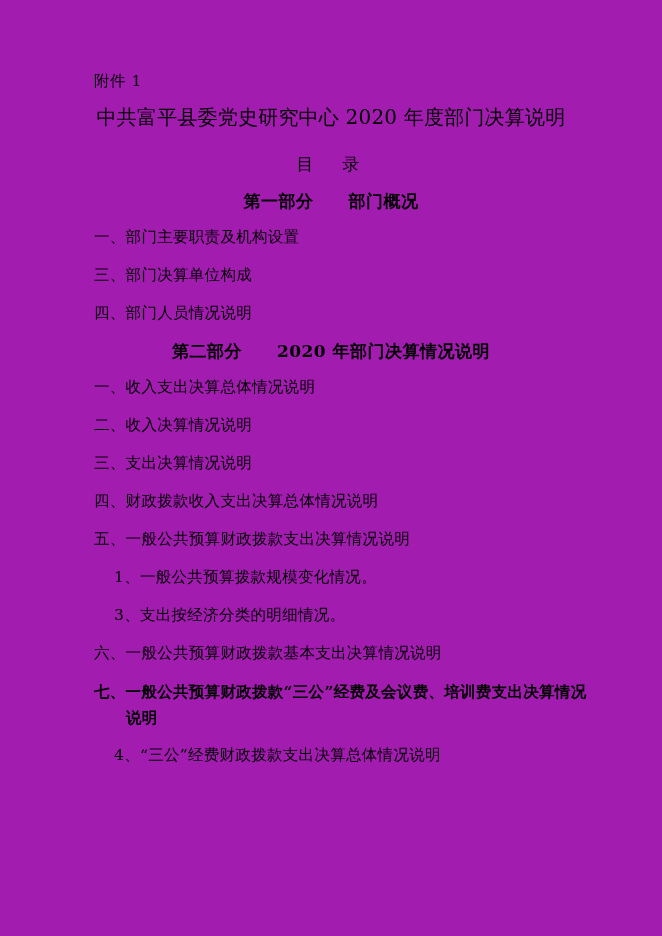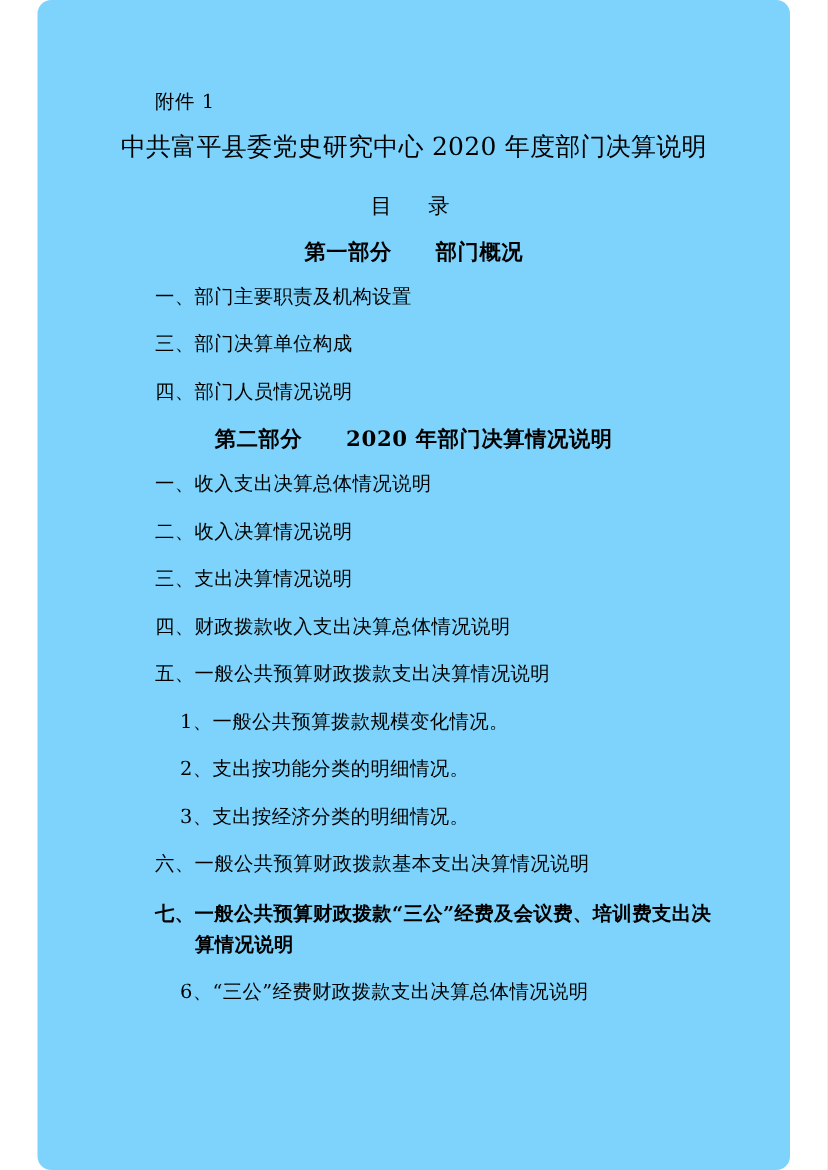--- a/index.html
+++ b/index.html
@@ -6,28 +6,27 @@
     margin: 0;
     padding: 0;
     background: #ffffff;
   }
   body {
     font-family: "DejaVu Serif", "Liberation Serif", serif;
     color: #000000;
   }
   .page {
     position: relative;
-    width: 602px;
+    width: 662px;
     height: 936px;
     margin: 0 auto;
-    background: #7dd3fc;
+    background: #a21caf;
     overflow: hidden;
     box-sizing: border-box;
     padding: 70px 62px 40px 62px;
-    border-radius: 11px;
   }
   .attachment-label {
     font-size: 15.5px;
     line-height: 1.5;
     margin: 0 0 10px 32px;
     letter-spacing: 0.5px;
   }
   .doc-title {
     font-size: 20px;
     font-weight: normal;
@@ -87,19 +86,18 @@
   <div class="toc-line indent-0">四、部门人员情况说明</div>
 
   <div class="part-heading">第二部分　　2020 年部门决算情况说明</div>
 
   <div class="toc-line indent-0">一、收入支出决算总体情况说明</div>
   <div class="toc-line indent-0">二、收入决算情况说明</div>
   <div class="toc-line indent-0">三、支出决算情况说明</div>
   <div class="toc-line indent-0">四、财政拨款收入支出决算总体情况说明</div>
   <div class="toc-line indent-0">五、一般公共预算财政拨款支出决算情况说明</div>
   <div class="toc-line indent-2">1、一般公共预算拨款规模变化情况。</div>
-  <div class="toc-line indent-2">2、支出按功能分类的明细情况。</div>
   <div class="toc-line indent-2">3、支出按经济分类的明细情况。</div>
   <div class="toc-line indent-0">六、一般公共预算财政拨款基本支出决算情况说明</div>
   <div class="toc-line hang">七、一般公共预算财政拨款“三公”经费及会议费、培训费支出决算情况说明</div>
-  <div class="toc-line indent-2">6、“三公”经费财政拨款支出决算总体情况说明</div>
+  <div class="toc-line indent-2">4、“三公”经费财政拨款支出决算总体情况说明</div>
 
 </div>
 
 </body></html>

